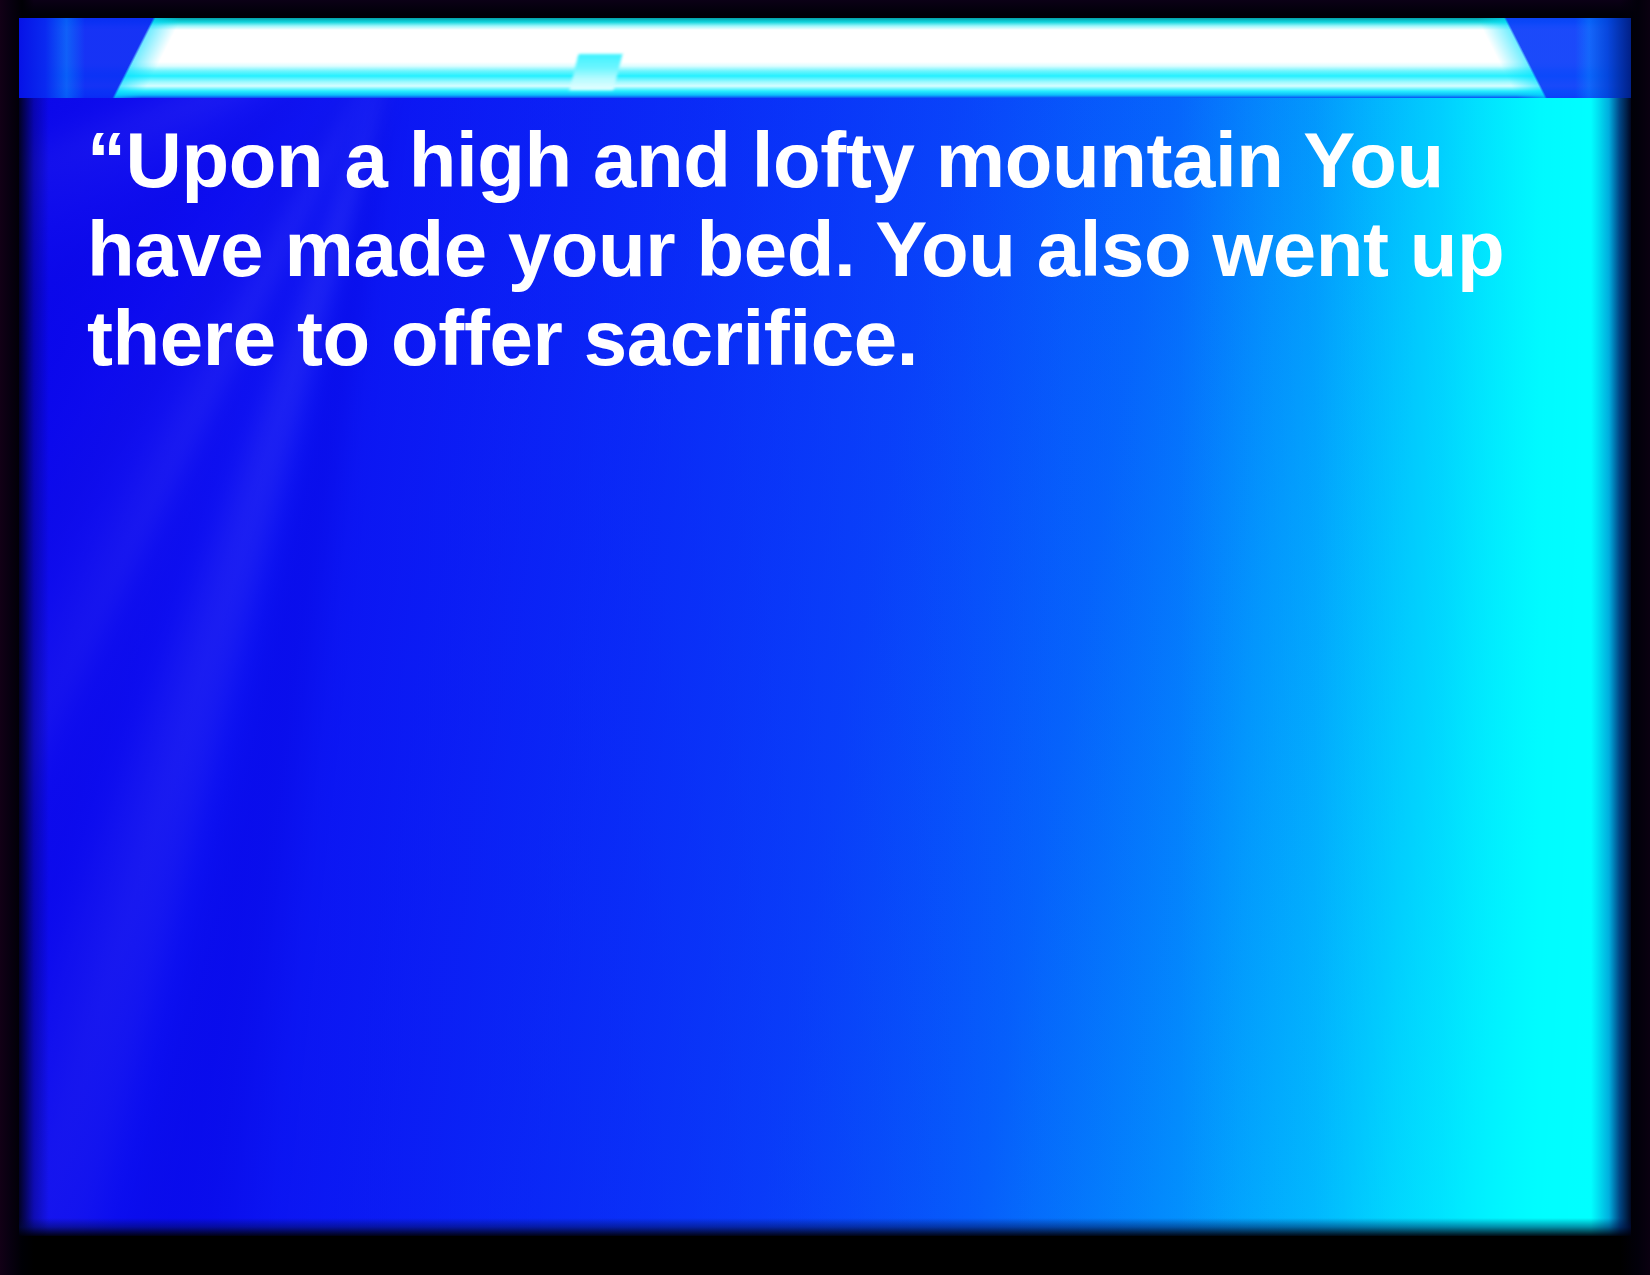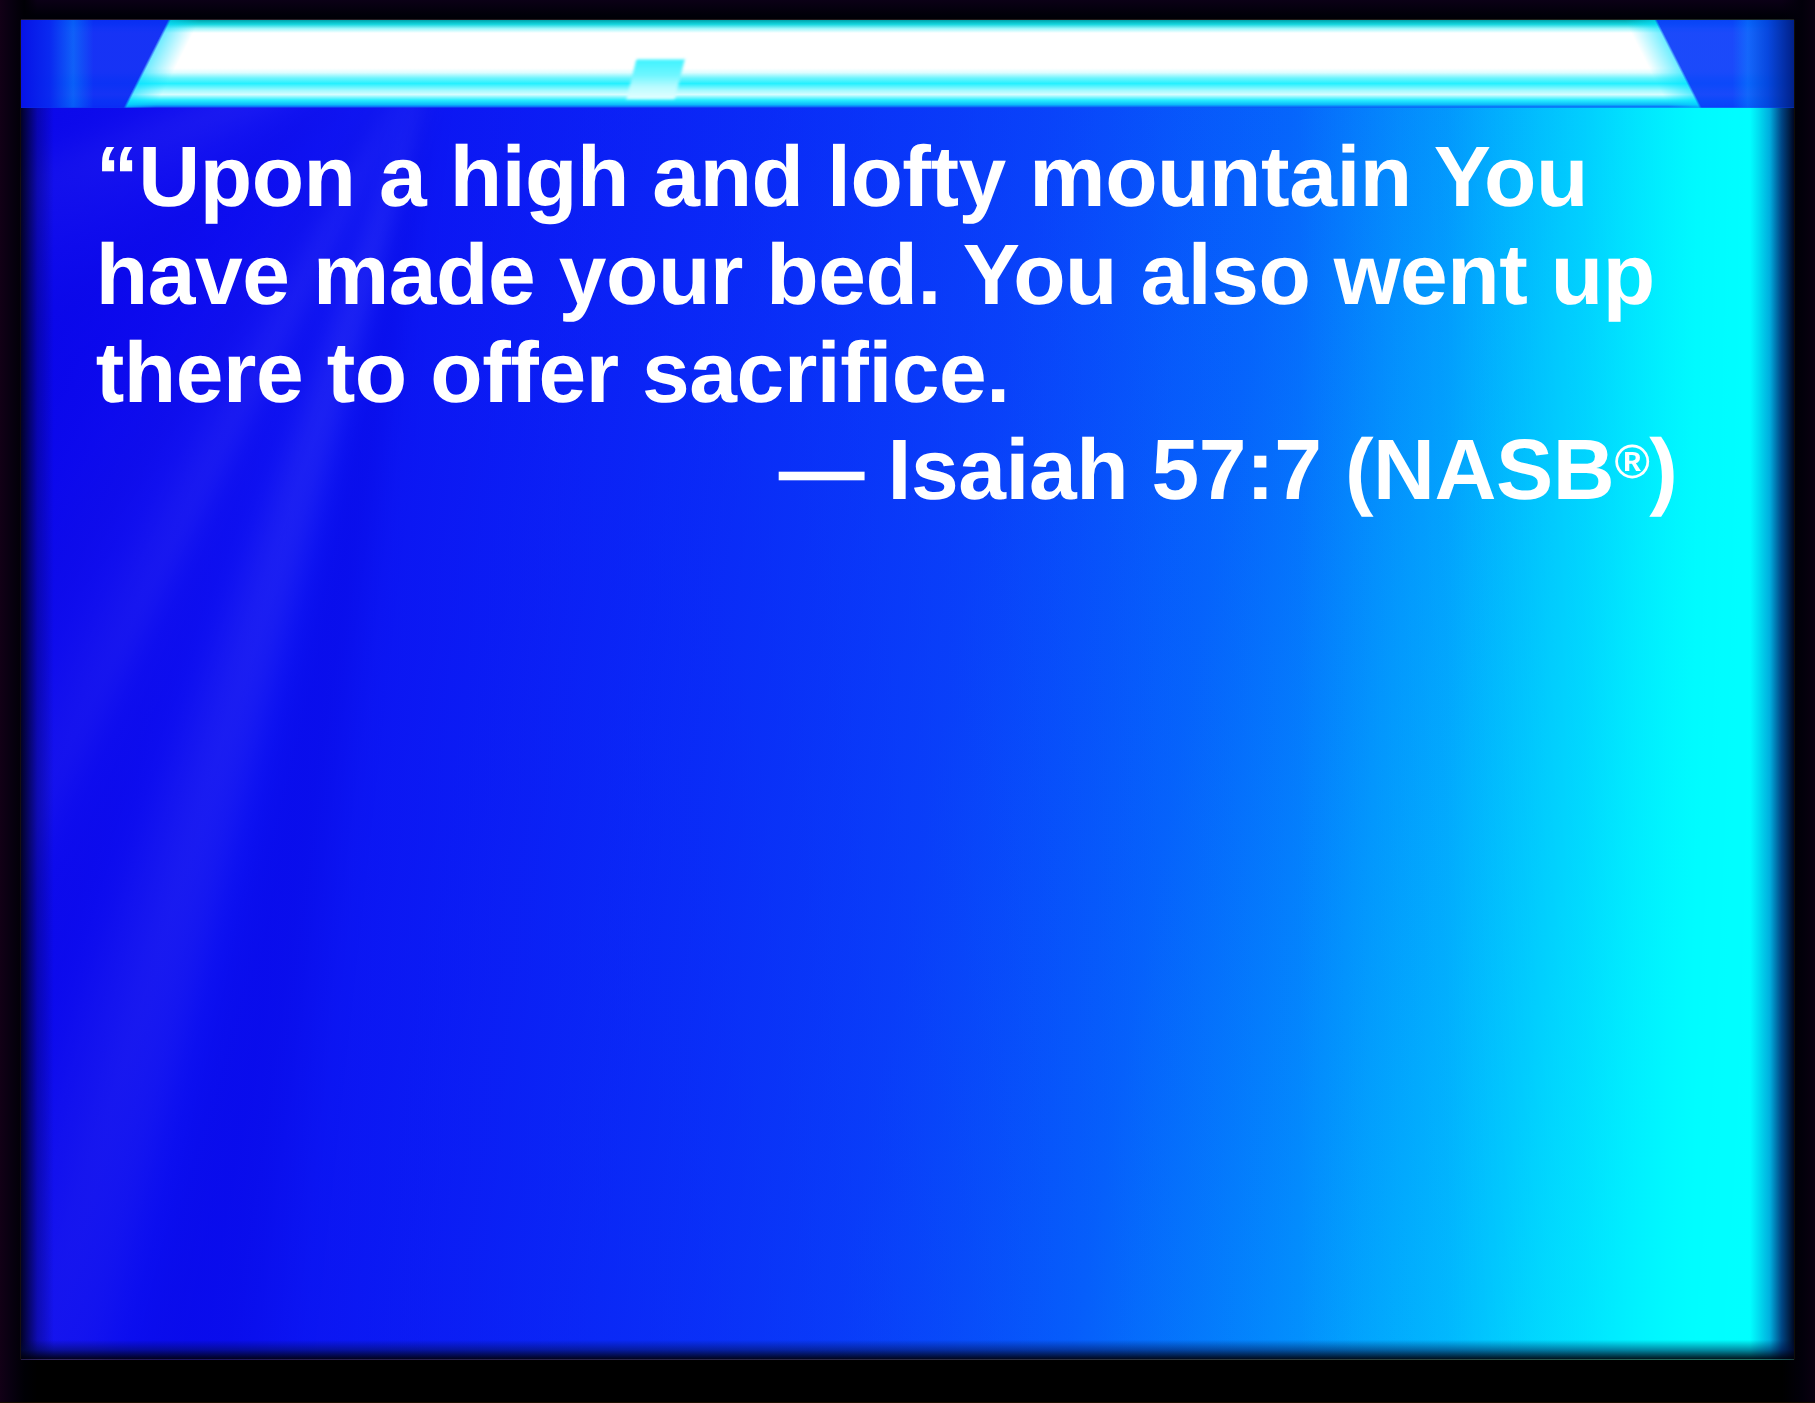--- a/index.html
+++ b/index.html
@@ -33,21 +33,21 @@
   }
 
   
   .art {
     position: absolute;
     left: 19px;
     top: 18px;
     width: 1612px;
     height: 1218px;
     overflow: hidden;
-    background: #a16207;
+    background: #1d4ed8;
   }
 
   
   .art-base {
     position: absolute;
     inset: 0;
     background: linear-gradient(100deg,
       #1407e8 0%,
       #1a12f3 8%,
       #1020f6 18%,
@@ -349,19 +349,16 @@
       <div class="band-notch"></div>
       <div class="band-taper-l"></div>
       <div class="band-taper-l2"></div>
       <div class="band-taper-r"></div>
       <div class="band-taper-r2"></div>
     </div>
 
     <div class="text-layer">
       <div class="verse">“Upon a high and lofty mountain You have made your bed. You also went up there to offer sacrifice.</div>
 
-      <div class="citation">
-        <span>—</span><span>&nbsp;</span><span>Isaiah 57:7</span><span>&nbsp;</span><span>(NASB</span><sup>®</sup><span>)</span>
-      </div>
     </div>
 
   </div>
 </div>
 
 </body></html>

